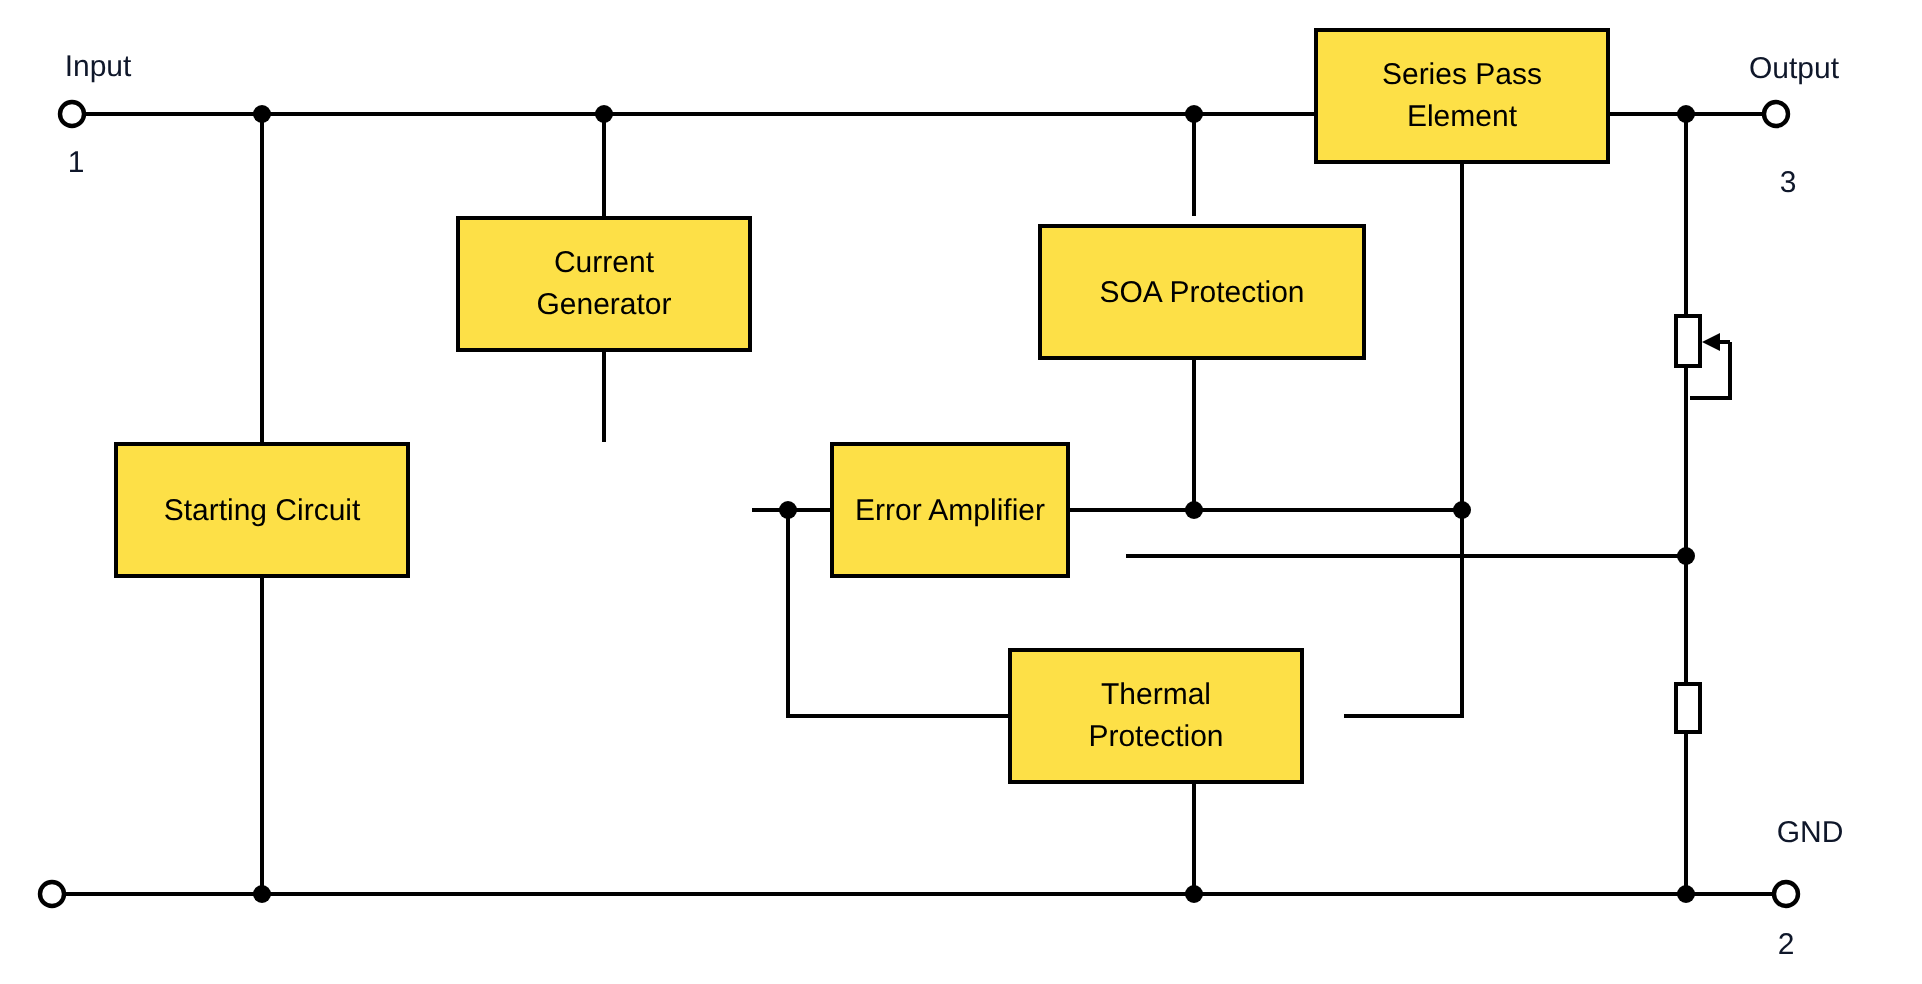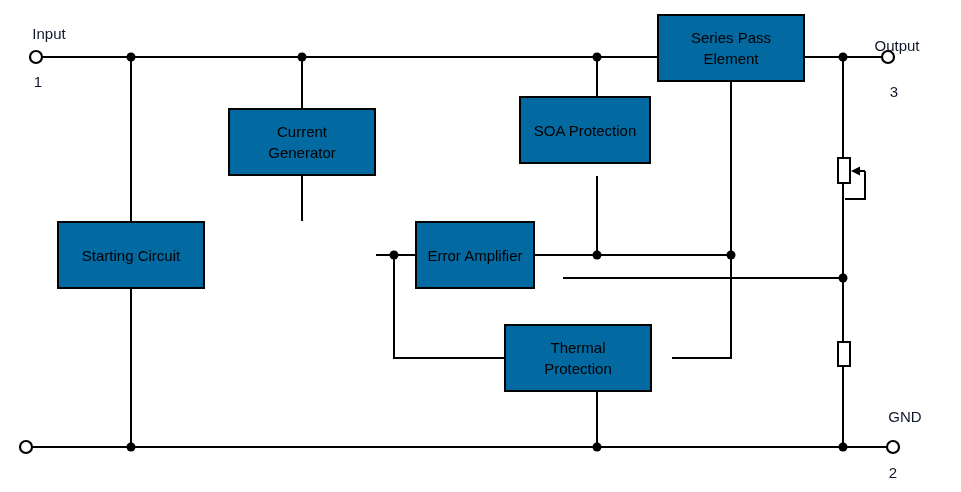--- a/index.html
+++ b/index.html
@@ -13,21 +13,21 @@
     overflow: hidden;
   }
   .wiring {
     position: absolute;
     left: 0; top: 0;
   }
   .block {
     position: absolute;
     box-sizing: border-box;
     border: 2px solid #000000;
-    background: #0369a1;
+    background: #fde047;
     display: flex;
     align-items: center;
     justify-content: center;
   }
   .block-label {
     font-size: 15px;
     line-height: 21px;
     text-align: center;
     white-space: pre-line;
     color: #000000;
@@ -96,40 +96,40 @@
   <div class="block" style="left:657px; top:14px; width:148px; height:68px">
     <span class="block-label">Series Pass
 Element</span>
   </div>
 
   <div class="block" style="left:228px; top:108px; width:148px; height:68px">
     <span class="block-label">Current
 Generator</span>
   </div>
 
-  <div class="block" style="left:519px; top:96px; width:132px; height:68px">
+  <div class="block" style="left:519px; top:112px; width:164px; height:68px">
     <span class="block-label">SOA Protection</span>
   </div>
 
   <div class="block" style="left:57px; top:221px; width:148px; height:68px">
     <span class="block-label">Starting Circuit</span>
   </div>
 
 
   <div class="block" style="left:415px; top:221px; width:120px; height:68px">
     <span class="block-label">Error Amplifier</span>
   </div>
 
   <div class="block" style="left:504px; top:324px; width:148px; height:68px">
     <span class="block-label">Thermal
 Protection</span>
   </div>
 
   <div class="tlabel" style="left:49px; top:26px">Input</div>
   <div class="tlabel" style="left:38px; top:74px">1</div>
 
-  <div class="tlabel" style="left:897px; top:38px">Output</div>
+  <div class="tlabel" style="left:897px; top:27px">Output</div>
   <div class="tlabel" style="left:894px; top:84px">3</div>
 
   <div class="tlabel" style="left:905px; top:409px">GND</div>
   <div class="tlabel" style="left:893px; top:465px">2</div>
 
 </div>
 
 </body></html>

